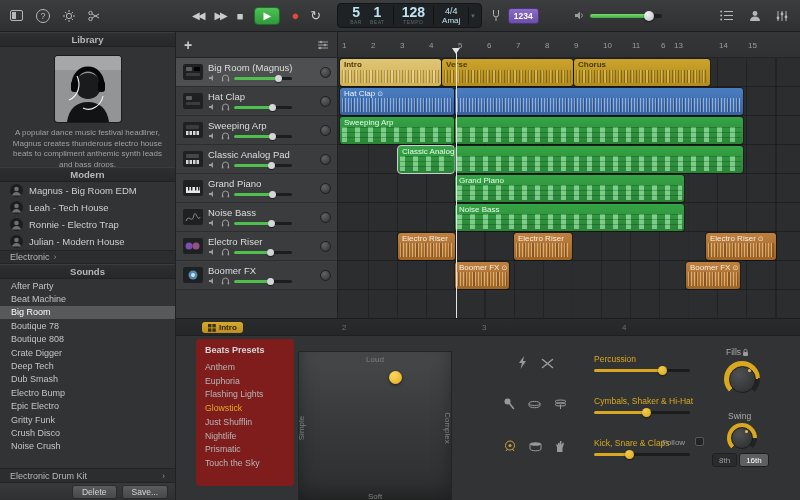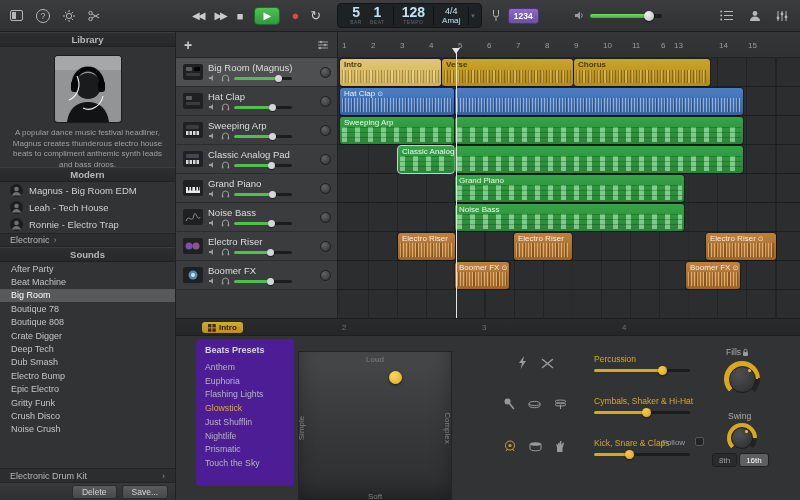--- a/index.html
+++ b/index.html
@@ -92,21 +92,21 @@
   .rg.selrg{outline:1px solid rgba(235,240,245,.85)}
   .loopg{font-size:7px;opacity:.85;margin-left:2px;font-weight:normal}
   .playhead{position:absolute;top:16px;bottom:0;left:118px;width:1px;background:#e3e4e5;z-index:5}
   .playhead::before{content:'';position:absolute;top:0;left:-4px;border:4.5px solid transparent;border-top:6px solid #e3e4e5}
 
   
   .editor{position:absolute;top:318px;left:176px;right:0;bottom:0;background:#323334;border-top:1px solid #1c1d1e;z-index:15}
   .ed-head{position:absolute;top:0;left:0;right:0;height:17px;background:linear-gradient(#2a2b2c,#252627);border-bottom:1px solid #1e1f20}
   .ed-pill{position:absolute;left:26px;top:3px;height:11px;background:linear-gradient(#d6a92e,#bb9020);border-radius:3px;display:flex;align-items:center;gap:3px;padding:0 6px;color:#2e2405;font-size:8px;font-weight:bold}
   .ed-tick{position:absolute;top:4px;font-size:8px;color:#6e7071}
-  .presets{position:absolute;left:20px;top:20px;width:98px;bottom:14px;background:#4c1d95;border-radius:4px;padding:6px 0 0 9px}
+  .presets{position:absolute;left:20px;top:20px;width:98px;bottom:14px;background:#7f1d1d;border-radius:4px;padding:6px 0 0 9px}
   .pr-title{font-size:9px;font-weight:bold;color:#d5d7d8;margin-bottom:6px}
   .pr-item{font-size:8.7px;color:#b5b7b8;line-height:13.7px;white-space:nowrap}
   .pr-item.sel{color:#e3ab24}
   .xy{position:absolute;left:122px;top:32px;width:154px;height:154px;border-radius:0;background:linear-gradient(180deg,#47484a 0%,#393a3c 45%,#2c2d2e 100%);box-shadow:inset 0 0 0 1px #232425,inset 0 -10px 20px rgba(0,0,0,.35)}
   .xy-lab{position:absolute;font-size:8px;color:#7d7f80}
   .xy-top{top:4px;left:50%;transform:translateX(-50%)}
   .xy-bot{bottom:4px;left:50%;transform:translateX(-50%)}
   .xy-left{left:-9px;top:50%;transform:translateY(-50%) rotate(-90deg)}
   .xy-right{right:-12px;top:50%;transform:translateY(-50%) rotate(90deg)}
   .puck{position:absolute;width:13px;height:13px;border-radius:50%;background:radial-gradient(circle at 35% 30%,#ffd95e,#e0a81f);box-shadow:0 1px 3px rgba(0,0,0,.6);margin-left:-6px}
@@ -284,20 +284,28 @@
         <span>Leah - Tech House</span>
       </div>
     <div class="d-row">
         <svg width="13" height="13" viewBox="0 0 13 13">
           <circle cx="6.5" cy="6.5" r="6.5" fill="#1c1d1e"></circle>
           <circle cx="6.5" cy="5" r="2.3" fill="#6e7071"></circle>
           <path d="M2 11.5c.8-2.3 2.5-3.4 4.5-3.4s3.7 1.1 4.5 3.4z" fill="#6e7071"></path>
         </svg>
         <span>Ronnie - Electro Trap</span>
       </div>
+    <div class="d-row">
+        <svg width="13" height="13" viewBox="0 0 13 13">
+          <circle cx="6.5" cy="6.5" r="6.5" fill="#1c1d1e"></circle>
+          <circle cx="6.5" cy="5" r="2.3" fill="#6e7071"></circle>
+          <path d="M2 11.5c.8-2.3 2.5-3.4 4.5-3.4s3.7 1.1 4.5 3.4z" fill="#6e7071"></path>
+        </svg>
+        <span>Julian - Modern House</span>
+      </div>
   </div>
 
   <div class="cat-row">
     <span>Electronic</span>
     <span class="chev">›</span>
   </div>
 
   <div class="sb-header">
       <span>Sounds</span>
     </div>

